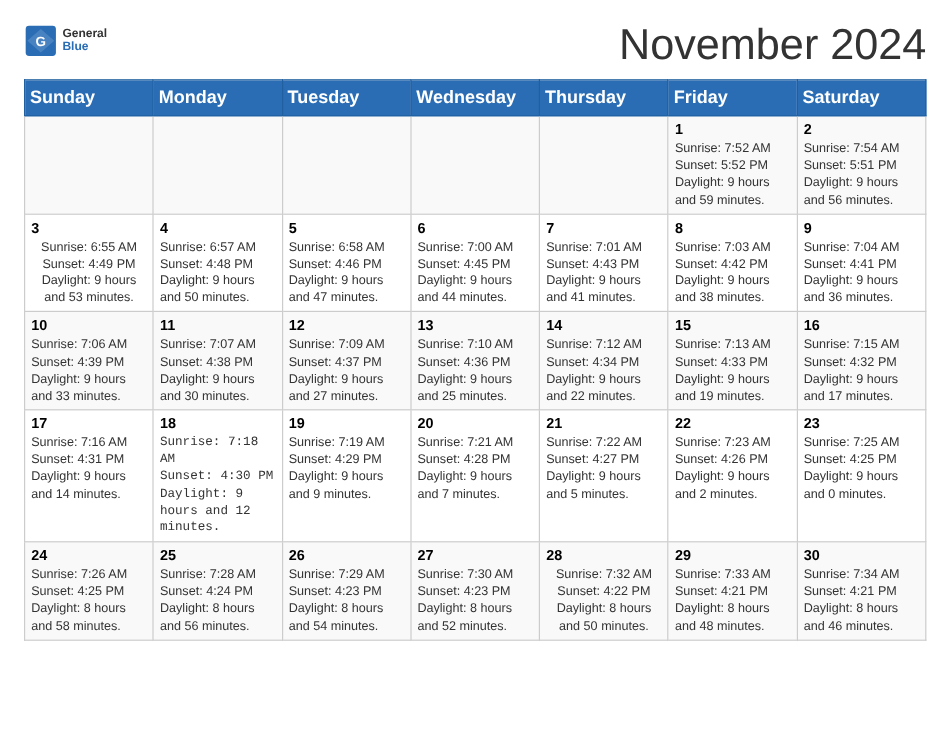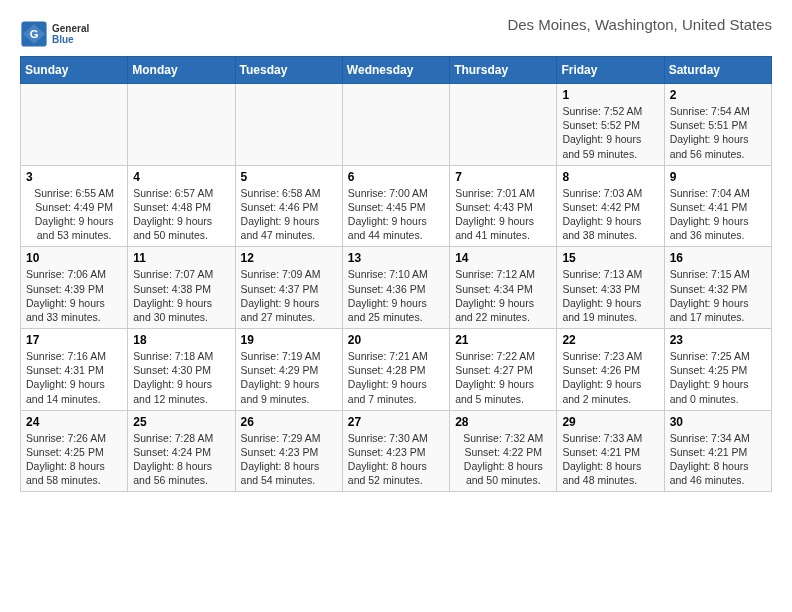--- a/index.html
+++ b/index.html
@@ -50,21 +50,21 @@
     table {
       width: 100%;
       border-collapse: collapse;
       font-size: 11px;
     }
     thead th {
       background-color: #2a6db5;
       color: #fff;
       padding: 6px 4px;
       text-align: left;
-      font-size: 12px;
+      font-size: 15px;
       font-weight: bold;
       border: 1px solid #2060a0;
     }
     td {
       border: 1px solid #ccc;
       vertical-align: top;
       padding: 4px 5px;
       width: 14.28%;
       min-height: 80px;
       height: 80px;
@@ -96,21 +96,21 @@
       <rect x="2" y="2" width="36" height="36" rx="4" fill="#2a6db5"></rect>
       <polygon points="20,6 36,20 20,34 4,20" fill="white" opacity="0.15"></polygon>
       <text x="20" y="26" text-anchor="middle" font-size="16" font-weight="bold" fill="white">G</text>
     </svg>
     <div class="logo-text">
       <span>General</span>
       <span>Blue</span>
     </div>
   </div>
   <div class="title-section">
-    <div class="location-title">Des Moines, Washington, United States</div>
+    <div class="month-title">November 2024</div>
   </div>
 </div>
 
 <table>
   <thead>
     <tr>
     <th>Sunday</th>
         <th>Monday</th>
         <th>Tuesday</th>
         <th>Wednesday</th>
@@ -229,21 +229,21 @@
       </tr>
       <tr>
         <td>
           <span class="day-num">17</span>
           <div class="day-info" style="white-space: pre-line;">Sunrise: 7:16 AM
 Sunset: 4:31 PM
 Daylight: 9 hours and 14 minutes.</div>
         </td>
         <td>
           <span class="day-num">18</span>
-          <div class="day-info" style="white-space: pre-line;">Sunrise: 7:18 AM
+          <div class="day-info" style="white-space: pre-line; font-family: Liberation Mono, monospace;">Sunrise: 7:18 AM
 Sunset: 4:30 PM
 Daylight: 9 hours and 12 minutes.</div>
         </td>
         <td>
           <span class="day-num">19</span>
           <div class="day-info" style="white-space: pre-line;">Sunrise: 7:19 AM
 Sunset: 4:29 PM
 Daylight: 9 hours and 9 minutes.</div>
         </td>
         <td>

